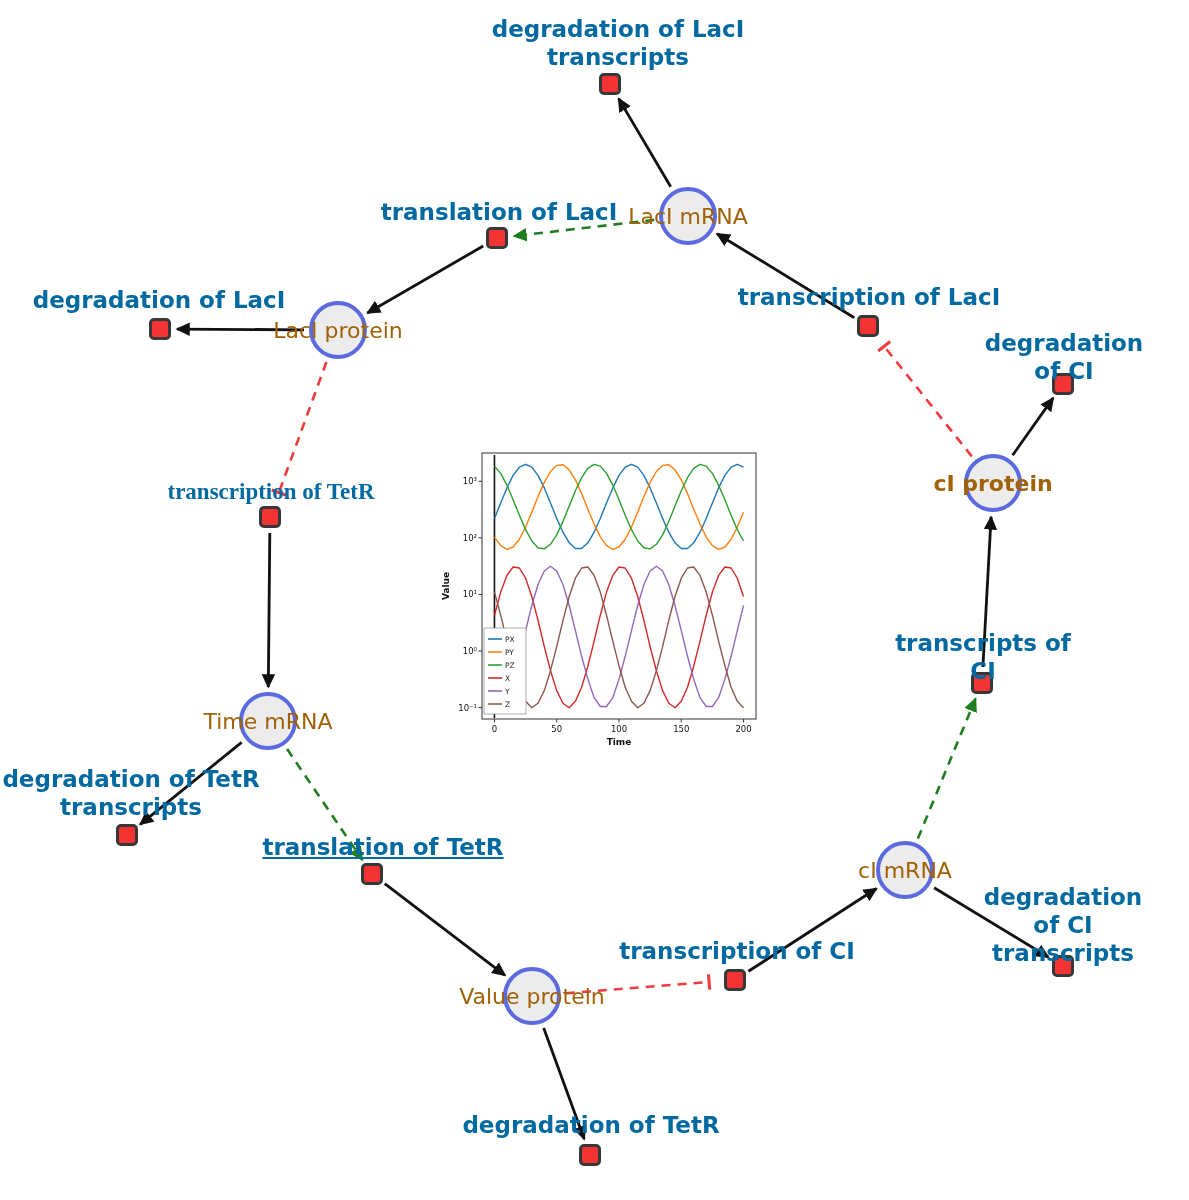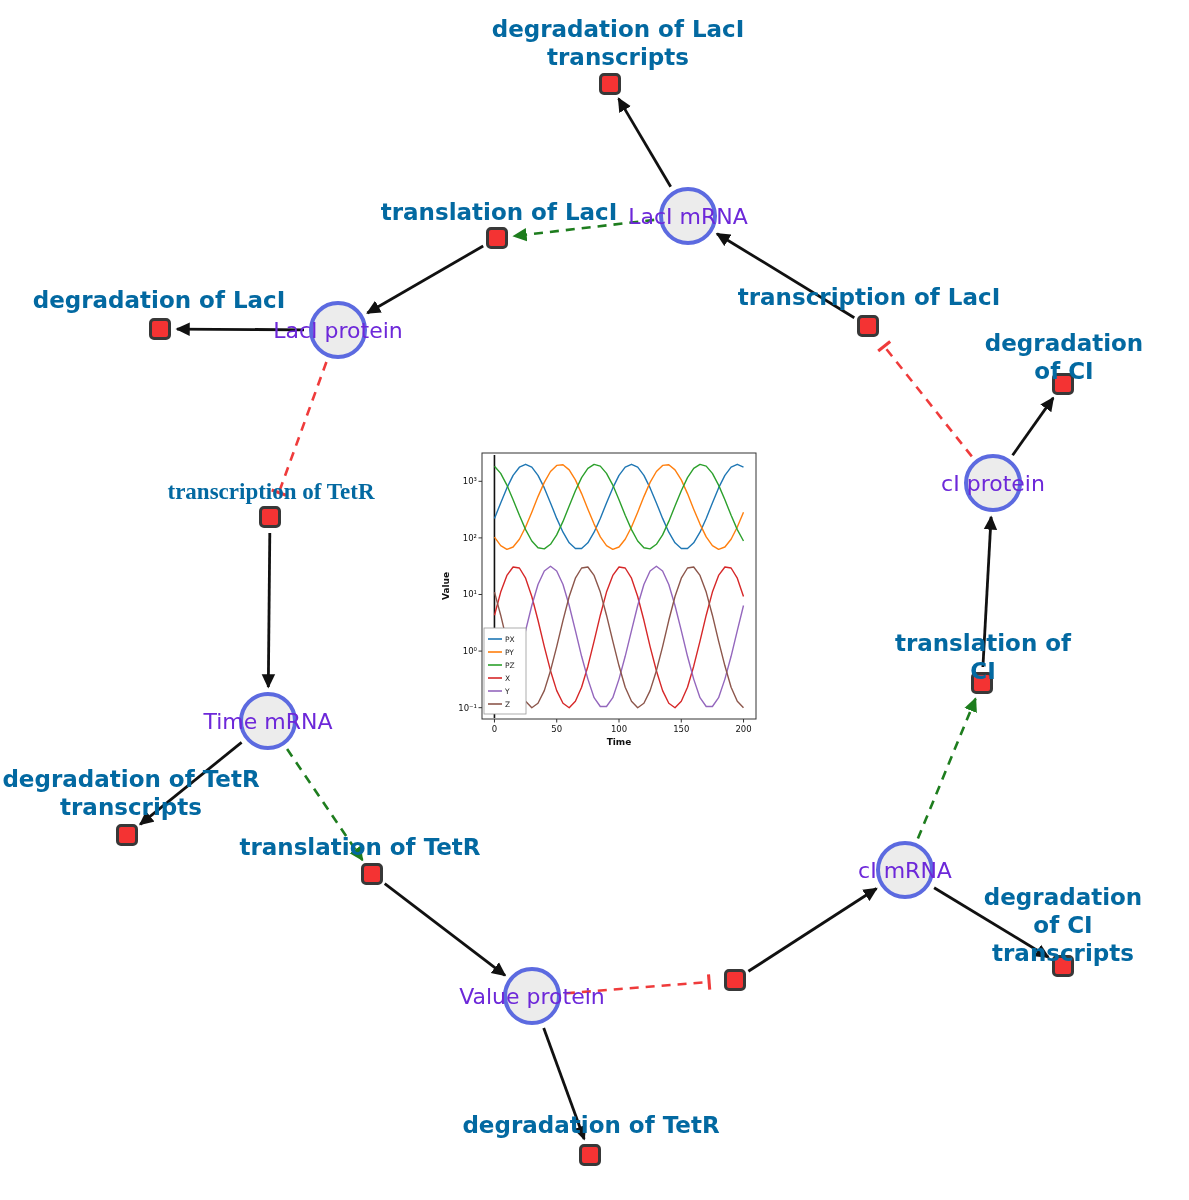--- a/index.html
+++ b/index.html
@@ -1,21 +1,21 @@
 <!DOCTYPE html>
 <html><head>
 <meta charset="utf-8">
 <style>
   html,body{margin:0;padding:0;background:#fff;}
   .canvas{position:relative;width:1189px;height:1200px;background:#fff;overflow:hidden;
           font-family:"DejaVu Sans","Liberation Sans",sans-serif;}
   #edge-layer{position:absolute;left:0;top:0;}
   .species{position:absolute;width:58px;height:58px;transform:translate(-50%,-50%);
            border-radius:50%;background:#ececec;border:4px solid #5c6ae0;box-sizing:border-box;}
-  .species-label{position:absolute;transform:translate(-50%,-50%);font-size:22px;color:#6d28d9;
+  .species-label{position:absolute;transform:translate(-50%,-50%);font-size:22px;color:#a16207;
            white-space:nowrap;}
   .reaction{position:absolute;width:22px;height:22px;transform:translate(-50%,-50%);
            background:#f43333;border:3px solid #383838;border-radius:5px;box-sizing:border-box;}
   .reaction-label{position:absolute;transform:translate(-50%,-50%);font-weight:bold;font-size:23px;
            color:#0369a1;white-space:pre-line;text-align:center;line-height:1.22;}
   #chart-wrap{position:absolute;left:438px;top:443px;width:330px;height:318px;background:#fff;}
   svg text{font-family:"DejaVu Sans","Liberation Sans",sans-serif;}
 </style>
 </head>
 <body>
@@ -72,33 +72,34 @@
   <div class="reaction" style="left: 372px; top: 874px;"></div>
   <div class="reaction" style="left: 735px; top: 980px;"></div>
   <div class="reaction" style="left: 1063px; top: 966px;"></div>
   <div class="reaction" style="left: 590px; top: 1155px;"></div>
 
   <div class="species-label" style="left: 688px; top: 216px;">LacI mRNA</div>
   <div class="species-label" style="left: 338px; top: 330px; text-align: center;">LacI protein</div>
   <div class="species-label" style="left: 268px; top: 721px;">Time mRNA</div>
   <div class="species-label" style="left: 532px; top: 996px;">Value protein</div>
   <div class="species-label" style="left: 905px; top: 870px;">cI mRNA</div>
-  <div class="species-label" style="left: 993px; top: 483px;">cI protein</div>
+  <div class="species-label" style="left: 993px; top: 483px; font-weight: bold;">cI protein</div>
 
   <div class="reaction-label" style="left: 618px; top: 43px;">degradation of LacI
 transcripts</div>
   <div class="reaction-label" style="left: 499px; top: 212px;">translation of LacI</div>
   <div class="reaction-label" style="left: 869px; top: 297px;">transcription of LacI</div>
   <div class="reaction-label" style="left: 159px; top: 300px;">degradation of LacI</div>
   <div class="reaction-label" style="left: 1064px; top: 357px;">degradation of CI</div>
   <div class="reaction-label" style="left: 271px; top: 492px; font-family: Liberation Serif, serif;">transcription of TetR</div>
-  <div class="reaction-label" style="left: 983px; top: 657px;">translation of CI</div>
+  <div class="reaction-label" style="left: 983px; top: 657px;">transcripts of CI</div>
   <div class="reaction-label" style="left: 131px; top: 793px;">degradation of TetR
 transcripts</div>
-  <div class="reaction-label" style="left: 360px; top: 847px;">translation of TetR</div>
+  <div class="reaction-label" style="left: 383px; top: 847px; text-decoration: underline;">translation of TetR</div>
+  <div class="reaction-label" style="left: 737px; top: 951px;">transcription of CI</div>
   <div class="reaction-label" style="left: 1063px; top: 925px;">degradation of CI
 transcripts</div>
   <div class="reaction-label" style="left: 591px; top: 1125px;">degradation of TetR</div>
 
   <div id="chart-wrap">
     <svg id="inset-chart-svg" width="330" height="318" viewBox="0 0 330 318">
         <g>
           <rect x="44" y="10" width="274" height="266" fill="none" stroke="#333" stroke-width="1"></rect>
           <line x1="56.45454545454545" y1="276" x2="56.45454545454545" y2="279.5" stroke="#333" stroke-width="1"></line>
           <text x="56.45454545454545" y="289" text-anchor="middle" font-size="8.5" fill="#111">0</text>

